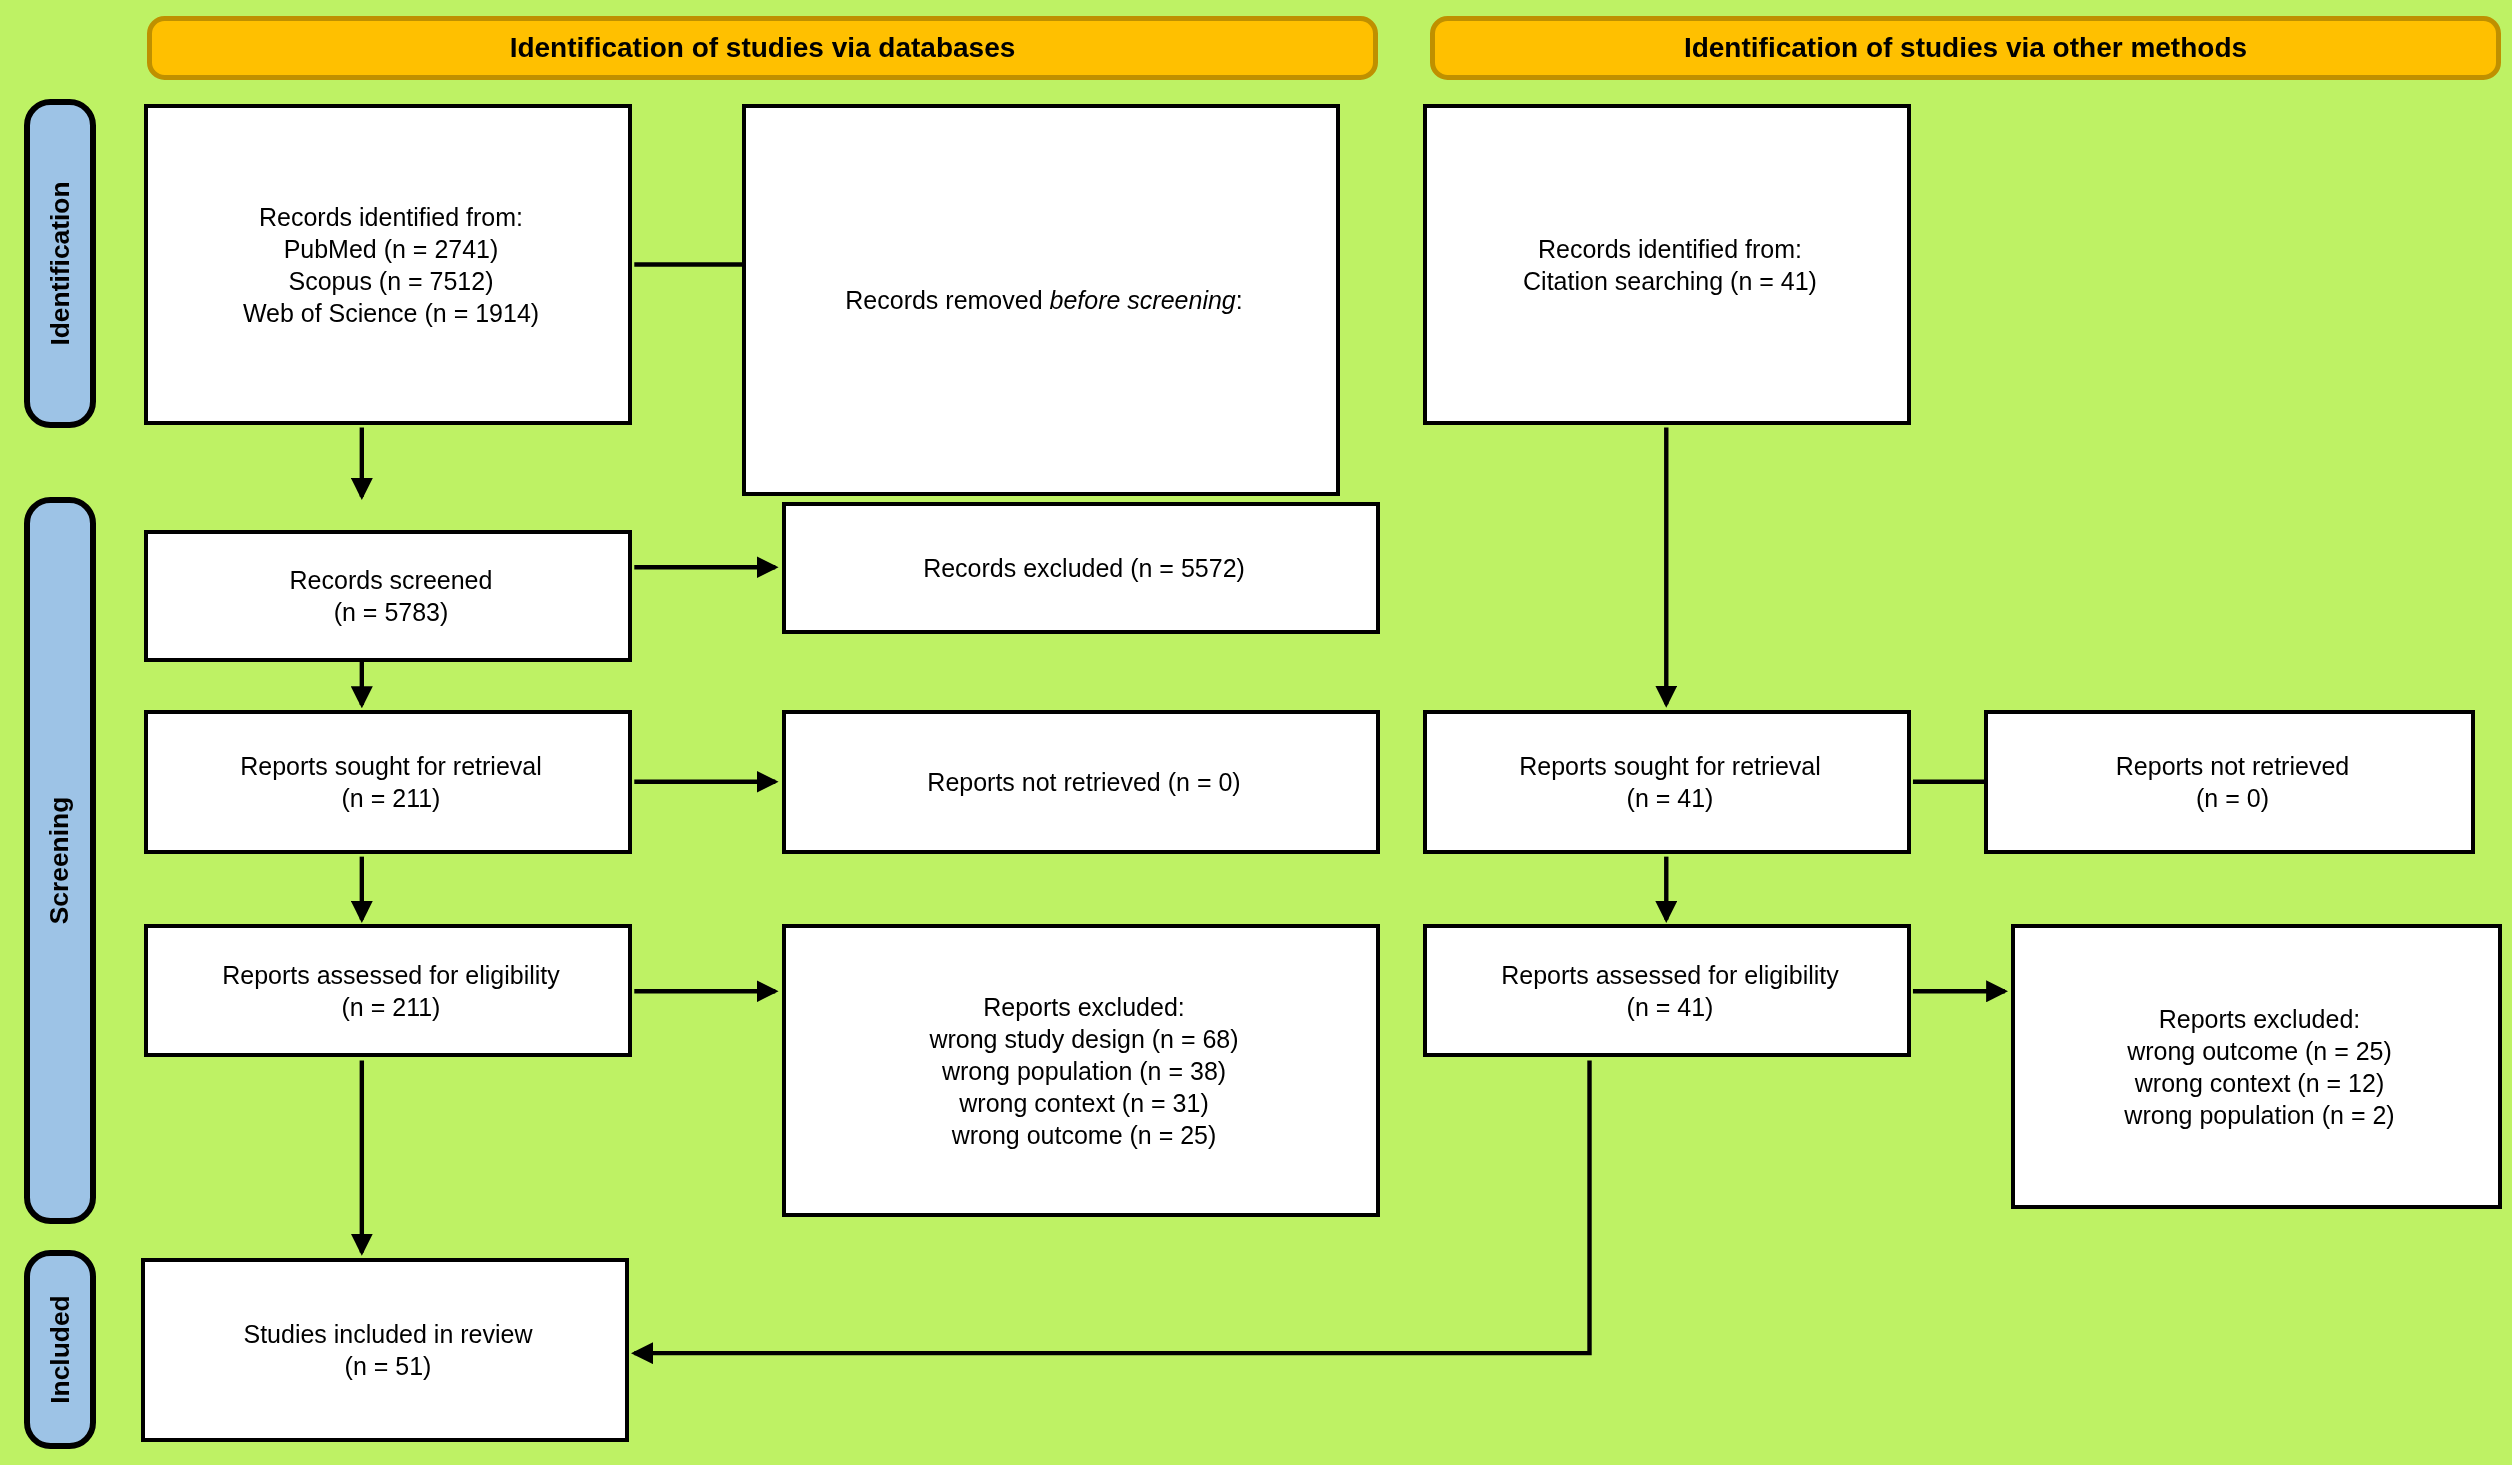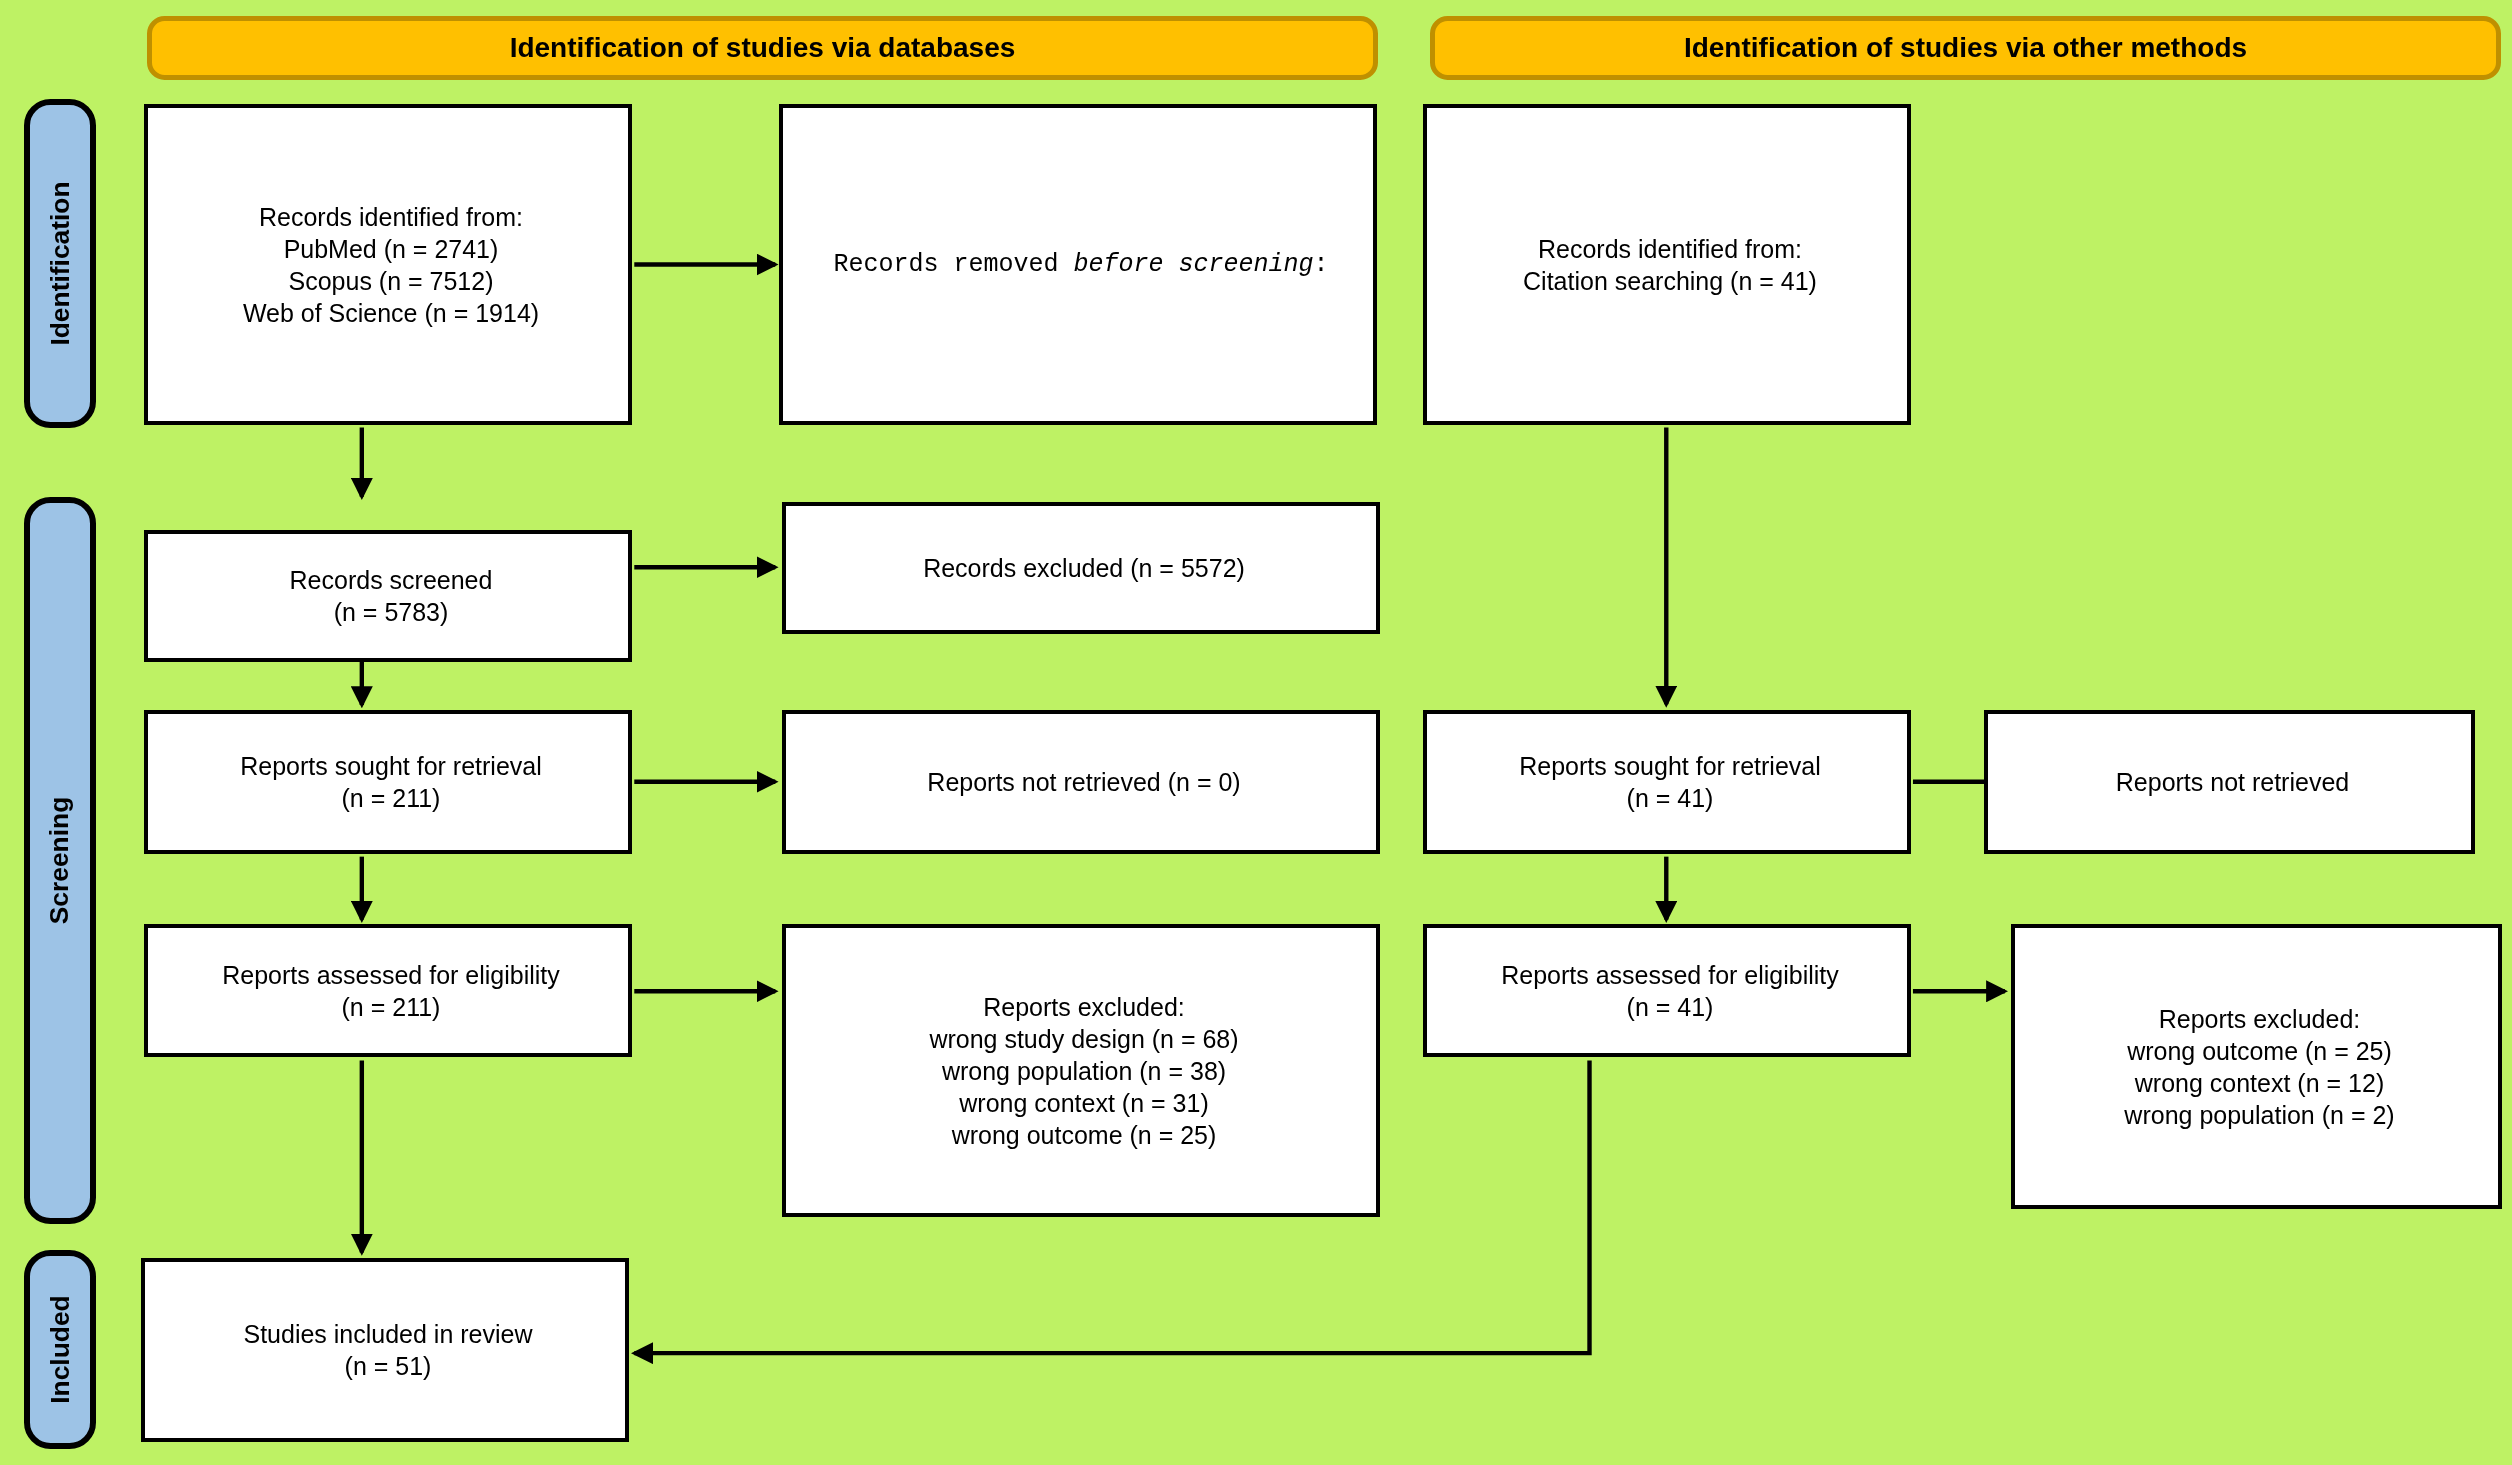--- a/index.html
+++ b/index.html
@@ -107,21 +107,21 @@
     <span class="label">Included</span>
   </div>
 
   <div class="box" style="left:144px; top:104px; width:488px; height:321px;">
     <div class="line">Records identified from:</div>
     <div class="line">PubMed (n = 2741)</div>
     <div class="line">Scopus (n = 7512)</div>
     <div class="line">Web of Science (n = 1914)</div>
   </div>
 
-  <div class="box" style="left:779px; top:104px; width:598px; height:321px;font-family:Liberation Mono, monospace;">
+  <div class="box" style="left:742px; top:104px; width:598px; height:392px;">
     <div class="line"><span>Records removed </span><em>before screening</em><span>:</span></div>
   </div>
 
   <div class="box" style="left:1423px; top:104px; width:488px; height:321px;">
     <div class="line">Records identified from:</div>
     <div class="line">Citation searching (n = 41)</div>
   </div>
 
   <div class="box" style="left:144px; top:502px; width:488px; height:132px;margin-top:28px;">
     <div class="line">Records screened</div>
@@ -141,20 +141,21 @@
     <div class="line">Reports not retrieved (n = 0)</div>
   </div>
 
   <div class="box" style="left:1423px; top:710px; width:488px; height:144px;">
     <div class="line">Reports sought for retrieval</div>
     <div class="line">(n = 41)</div>
   </div>
 
   <div class="box" style="left:1984px; top:710px; width:491px; height:144px;">
     <div class="line">Reports not retrieved</div>
+    <div class="line">(n = 0)</div>
   </div>
 
   <div class="box" style="left:144px; top:924px; width:488px; height:133px;">
     <div class="line">Reports assessed for eligibility</div>
     <div class="line">(n = 211)</div>
   </div>
 
   <div class="box" style="left:782px; top:924px; width:598px; height:293px;">
     <div class="line">Reports excluded:</div>
     <div class="line">wrong study design (n = 68)</div>

